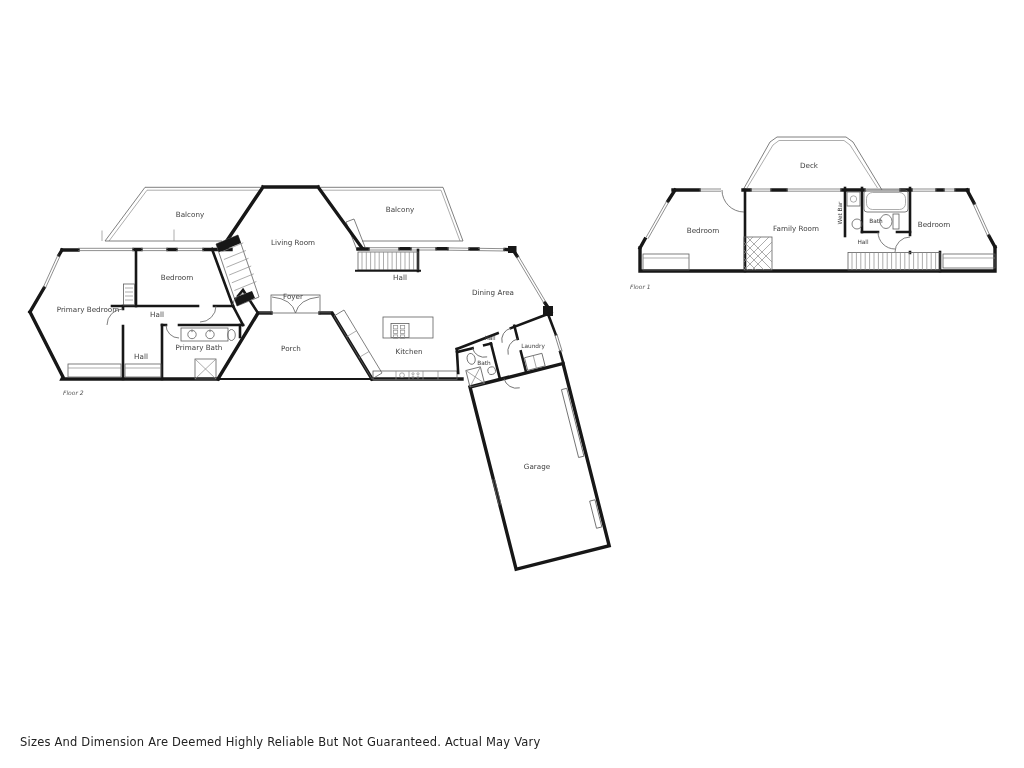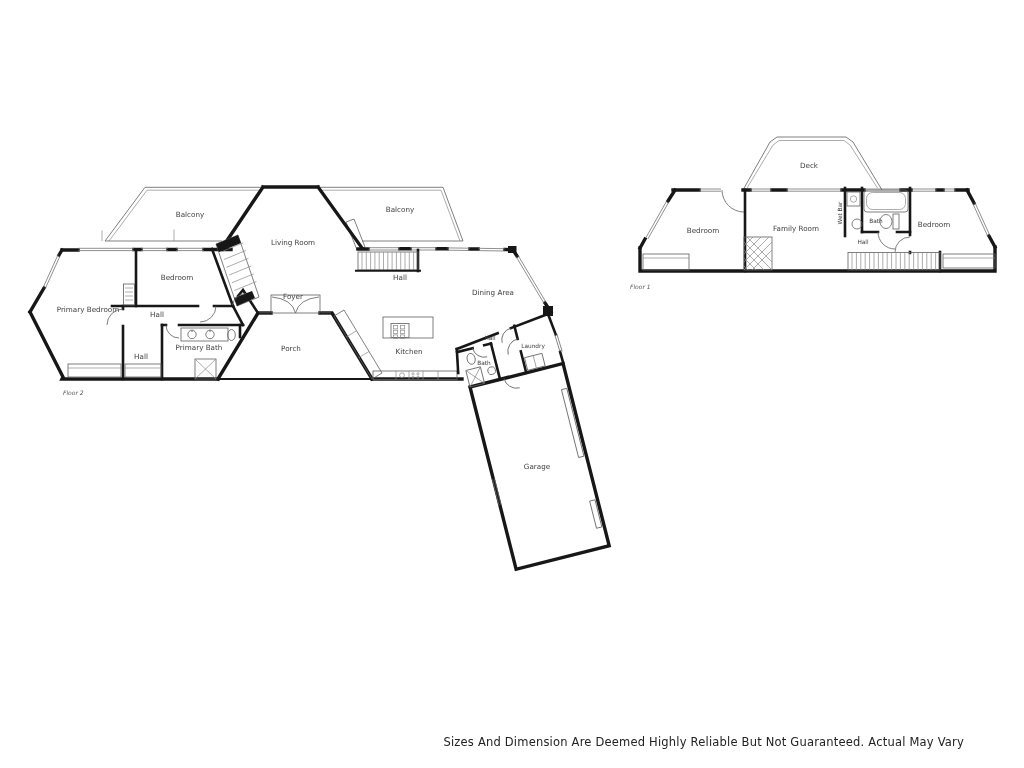--- a/index.html
+++ b/index.html
@@ -10,22 +10,22 @@
   .wall  {stroke:#171717;stroke-width:3.4;fill:none;stroke-linecap:square;}
   .wall2 {stroke:#171717;stroke-width:2.6;fill:none;stroke-linecap:square;}
   .edge  {stroke:#171717;stroke-width:2.0;fill:none;stroke-linecap:square;}
   .thin  {stroke:#5f5f5f;stroke-width:.8;fill:none;}
   .thin2 {stroke:#8a8a8a;stroke-width:.7;fill:none;}
   .win   {stroke:#6a6a6a;stroke-width:.75;fill:none;}
   .blk   {fill:#171717;stroke:none;}
   .lbl   {font-size:7.2px;fill:#3d3d3d;text-anchor:middle;}
   .lbl-sm{font-size:5.8px;fill:#3d3d3d;text-anchor:middle;}
   .flr   {font-size:6px;fill:#555;font-style:italic;text-anchor:start;}
-  .footer{position:absolute;left:0;top:735px;width:964px;text-align:right;
-          font-size:11.5px;color:#222;letter-spacing:.2px;}
+  .footer{position:absolute;left:0;top:735px;width:964px;text-align:left;
+          font-size:11.5px;color:#222;letter-spacing:.2px;padding-left:20px;}
 </style>
 </head>
 <body>
 
 <div class="stage">
 <svg width="1024" height="768" viewBox="0 0 1024 768">
   <defs>
     <clipPath id="famclip">
           <rect x="744" y="237" width="28" height="33"></rect>
         </clipPath>

